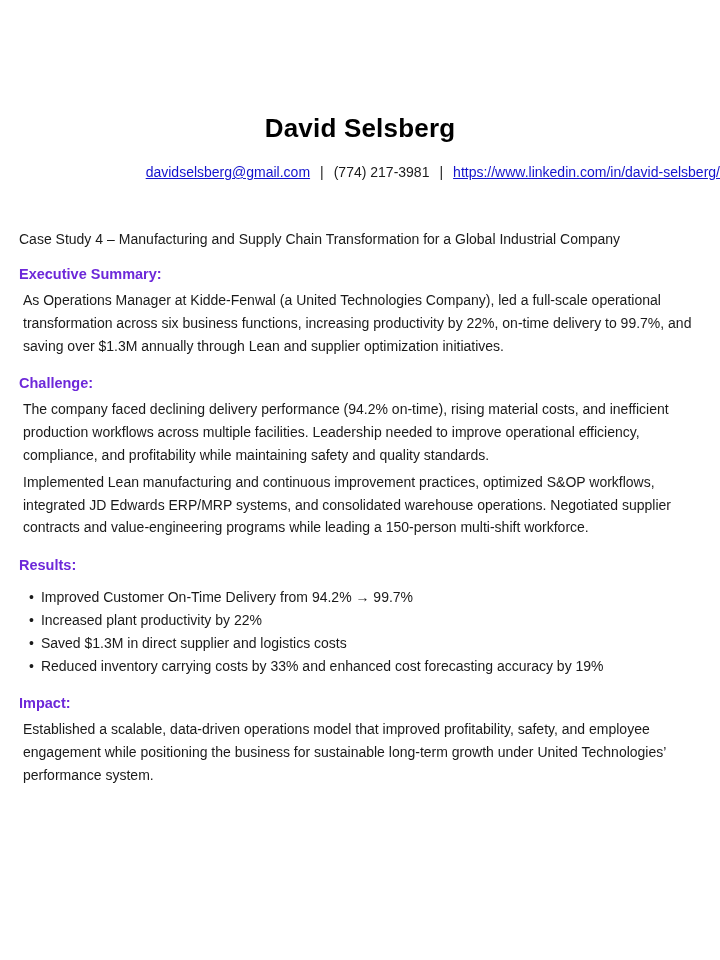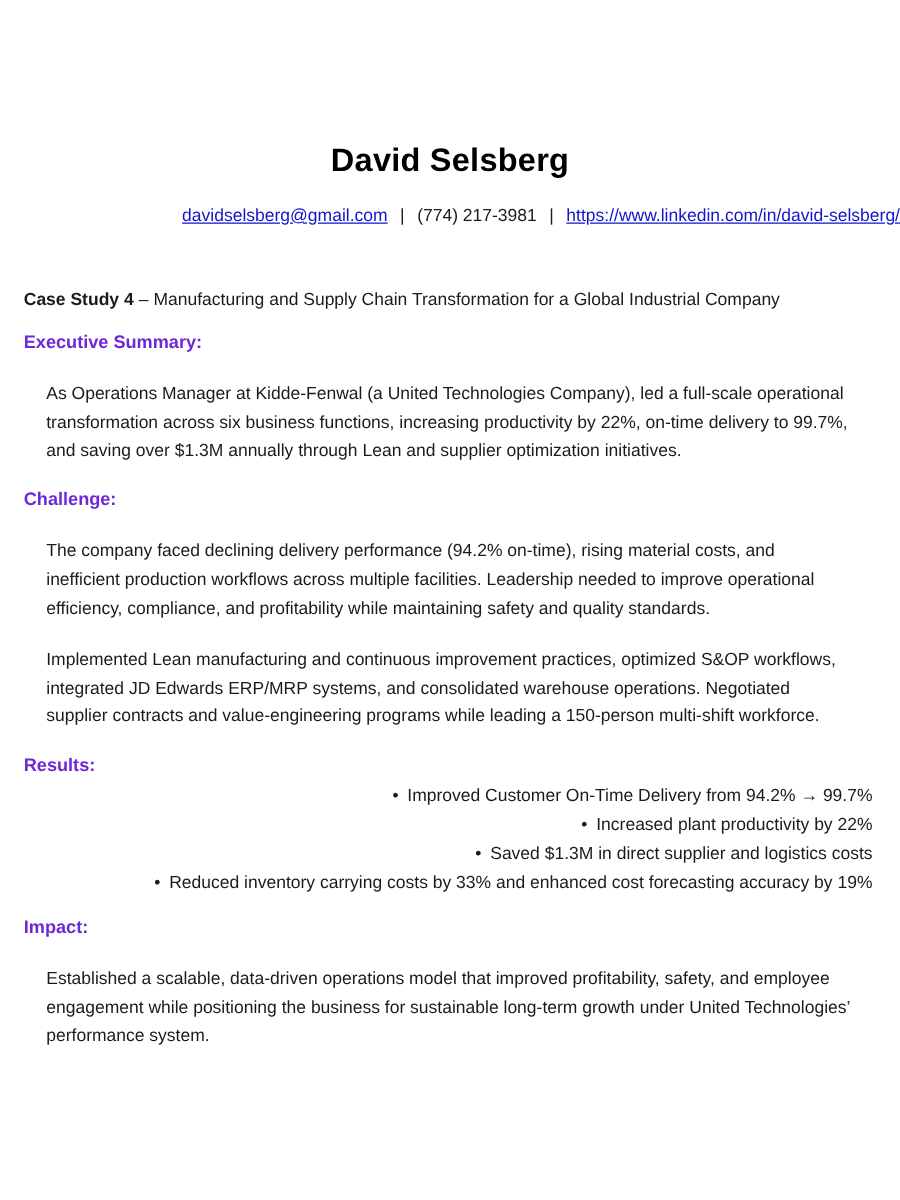--- a/index.html
+++ b/index.html
@@ -42,39 +42,38 @@
   }
   .main {
     margin:0 22px 0 19px;
     font-size:14px;
   }
   .case-line {
     margin-top:49px;
     font-size:14px;
     line-height:18px;
   }
-  .case-line .case-label { font-weight:bold; }
+  .case-line .case-label { font-weight:normal; }
   .case-line .dash { margin:0 4px; }
   .section-heading {
     margin:15px 0 1px 0;
     font-size:14.5px;
     line-height:22px;
     font-weight:bold;
     color:#6d28d9;
   }
   .section-body {
-    margin:18px;
+    margin:4px;
     font-size:14px;
     line-height:22.8px;
     color:#1a1a1a;
   }
   ul.bullets {
-    margin:0; padding:0;
+    margin:10px; padding:0;
     list-style:none;
-    text-align:right;
   }
   ul.bullets li {
     font-size:14px;
     line-height:22.8px;
     color:#1a1a1a;
   }
   ul.bullets .bullet {
     display:inline-block;
     margin-right:7px;
   }

